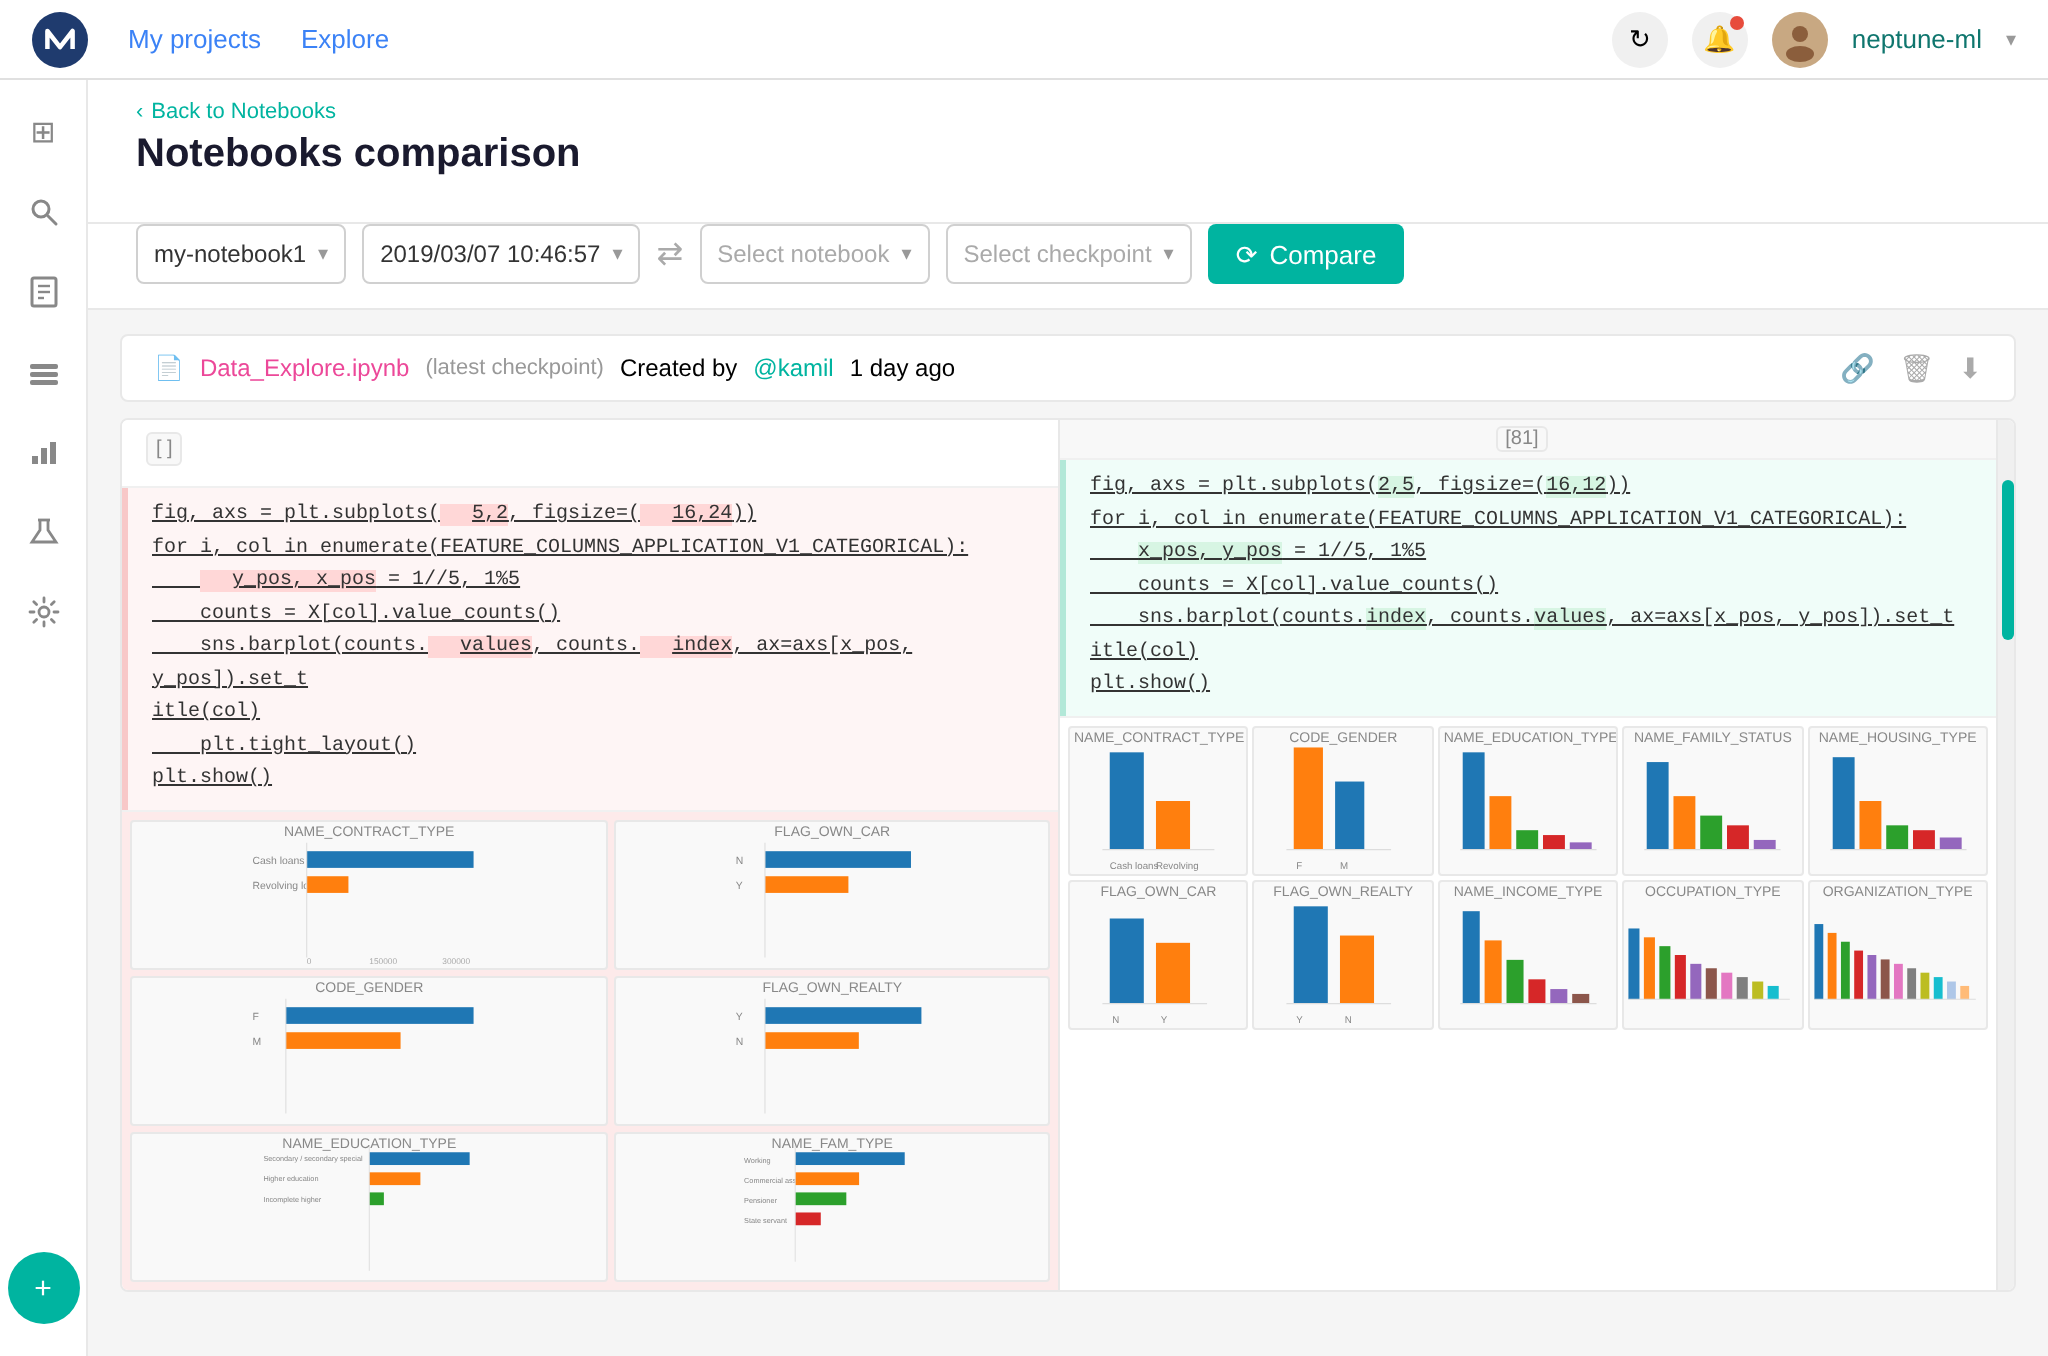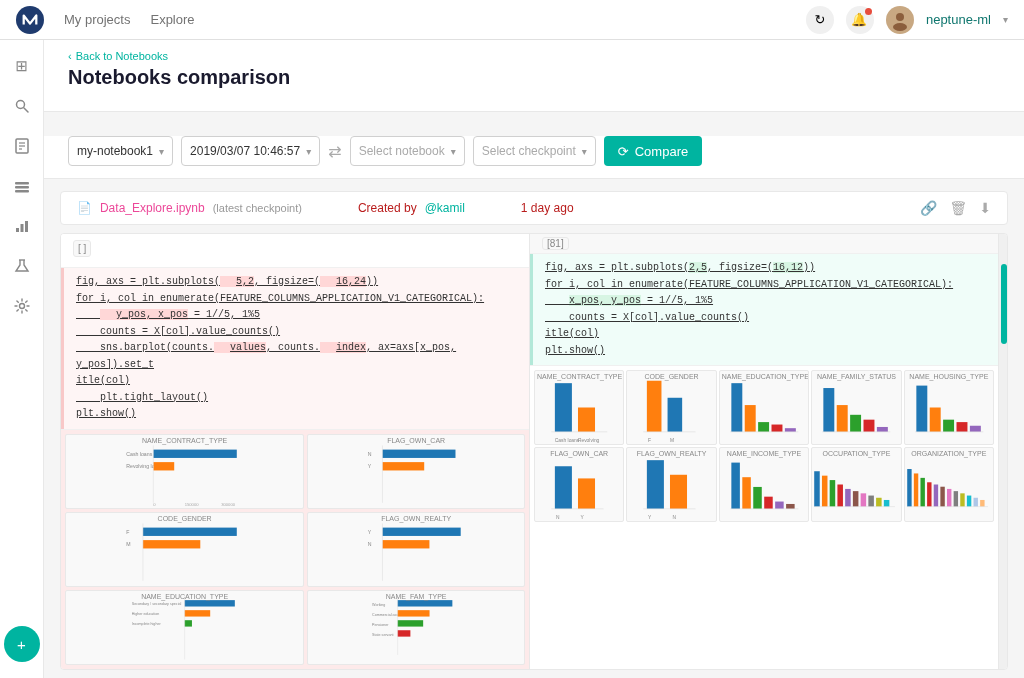--- a/index.html
+++ b/index.html
@@ -12,21 +12,21 @@
       border-bottom: 1px solid #e0e0e0;
       display: flex;
       align-items: center;
       padding: 0 16px;
       gap: 20px;
       z-index: 10;
     }
     .top-nav-logo { width: 28px; height: 28px; background: #1f3b6e; border-radius: 50%; display: flex; align-items: center; justify-content: center; }
     .top-nav-logo svg { width: 18px; height: 18px; }
     .top-nav-links { display: flex; gap: 20px; }
-    .top-nav-link { color: #737373; text-decoration: none; font-size: 13px; }
+    .top-nav-link { color: #3b82f6; text-decoration: none; font-size: 13px; }
     .top-nav-right { margin-left: auto; display: flex; align-items: center; gap: 12px; }
     .nav-icon-btn { width: 28px; height: 28px; border-radius: 50%; background: #f0f0f0; border: none; cursor: pointer; display: flex; align-items: center; justify-content: center; font-size: 13px; }
     .nav-avatar { width: 28px; height: 28px; border-radius: 50%; background: #c8a882; display: flex; align-items: center; justify-content: center; font-size: 11px; color: #fff; }
     .nav-username { font-size: 13px; color: #0f766e; }
     .nav-chevron { color: #999; font-size: 10px; }
 
     
     .layout { display: flex; flex: 1; overflow: hidden; }
     .sidebar {
       width: 44px;
@@ -72,21 +72,20 @@
     .page-title { font-size: 20px; font-weight: 600; color: #1a1a2e; margin-bottom: 10px; }
 
     
     .toolbar {
       background: #fff;
       padding: 0 24px 12px;
       display: flex;
       align-items: center;
       gap: 8px;
       border-bottom: 1px solid #e8e8e8;
-      margin-top: 24px;
     }
     .select-dropdown {
       display: flex; align-items: center;
       border: 1px solid #d0d0d0;
       border-radius: 4px;
       background: #fff;
       padding: 4px 8px;
       cursor: pointer;
       gap: 6px;
       font-size: 12px;
@@ -114,21 +113,21 @@
       border: 1px solid #e8e8e8;
       border-radius: 4px;
       margin: 12px 16px 8px;
       padding: 8px 16px;
       display: flex;
       align-items: center;
       justify-content: space-between;
     }
     .file-info-left { display: flex; align-items: center; gap: 8px; font-size: 12px; color: #555; }
     .file-info-name { font-weight: 500; color: #ec4899; }
-    .file-info-created { color: #b91c1c; margin-left: 48px; }
+    .file-info-created { color: #000000; }
     .file-info-author { color: #00b4a0; }
     .file-info-actions { display: flex; gap: 12px; color: #aaa; }
     .action-icon { cursor: pointer; font-size: 14px; }
 
     
     .comparison-area {
       display: flex;
       margin: 0 16px;
       gap: 0;
       border: 1px solid #e8e8e8;
@@ -183,20 +182,21 @@
     .red-hl { background: #ffd7d7; padding-left: 16px; }
     .green-hl { background: #d7f5e3; }
 
     .cell-header {
       background: #f8f8f8;
       padding: 3px 12px;
       display: flex;
       align-items: center;
       gap: 6px;
       border-bottom: 1px solid #f0f0f0;
+      justify-content: center;
     }
 
     
     .charts-area {
       padding: 8px;
       background: #fef0f0;
     }
     .charts-area.right-charts {
       background: #fff;
     }
@@ -464,20 +464,21 @@
 
         <div class="cell">
           <div class="cell-header">
             <span class="cell-number">[81]</span>
           </div>
           <div class="cell-code right-cell" style="font-family:'Courier New',monospace;font-size:10px;padding:6px 12px;line-height:1.65;background:#f0fdf9;border-left:3px solid #b2e8d8;">
             <div>fig, axs = plt.subplots(<span class="green-hl">2,5</span>, figsize=(<span class="green-hl">16,12</span>))</div>
             <div>for i, col in enumerate(FEATURE_COLUMNS_APPLICATION_V1_CATEGORICAL):</div>
             <div>&nbsp;&nbsp;&nbsp;&nbsp;<span class="green-hl">x_pos, y_pos</span> = 1//5, 1%5</div>
             <div>&nbsp;&nbsp;&nbsp;&nbsp;counts = X[col].value_counts()</div>
+            <div>&nbsp;&nbsp;&nbsp;&nbsp;sns.barplot(counts.<span class="green-hl">index</span>, counts.<span class="green-hl">values</span>, ax=axs[x_pos, y_pos]).set_t</div>
             <div>itle(col)</div>
             <div>plt.show()</div>
           </div>
         </div>
 
         <div class="charts-area right-charts" style="padding:4px;background:#fff;">
 
           <div style="display:flex;gap:2px;margin-bottom:2px;">
             <div class="mini-chart" style="flex:1;">
               <div class="mini-chart-title">NAME_CONTRACT_TYPE</div>

